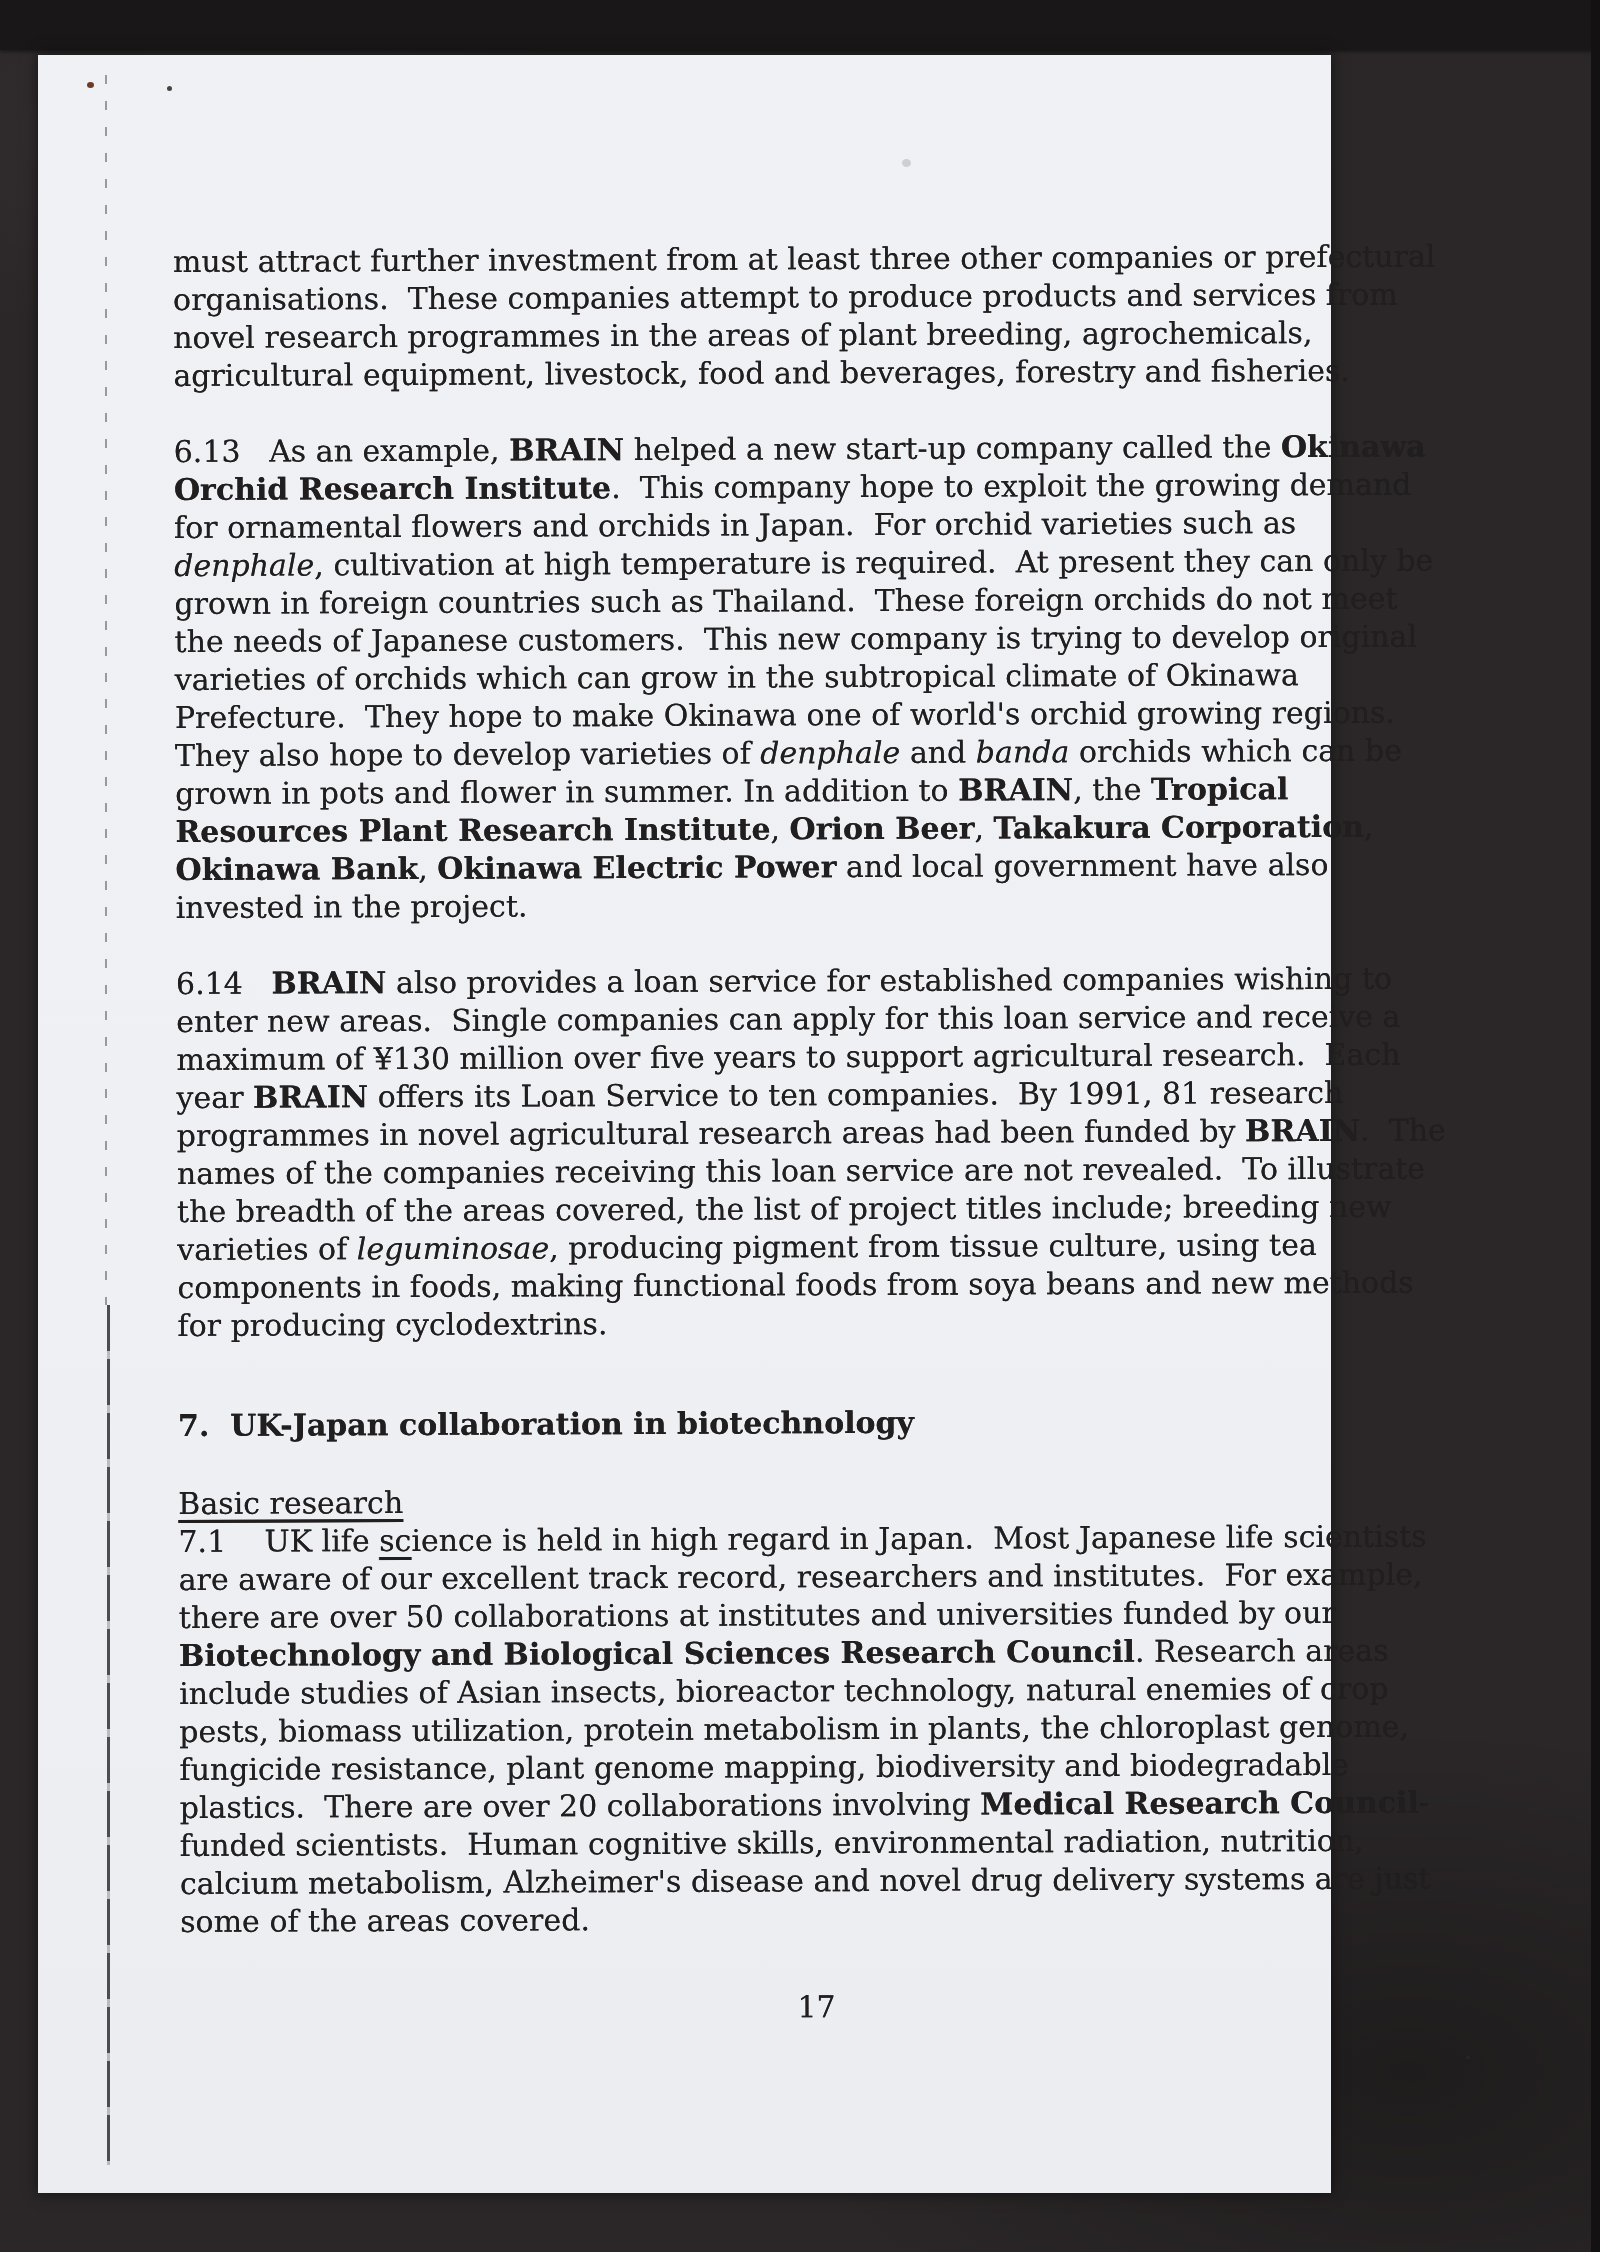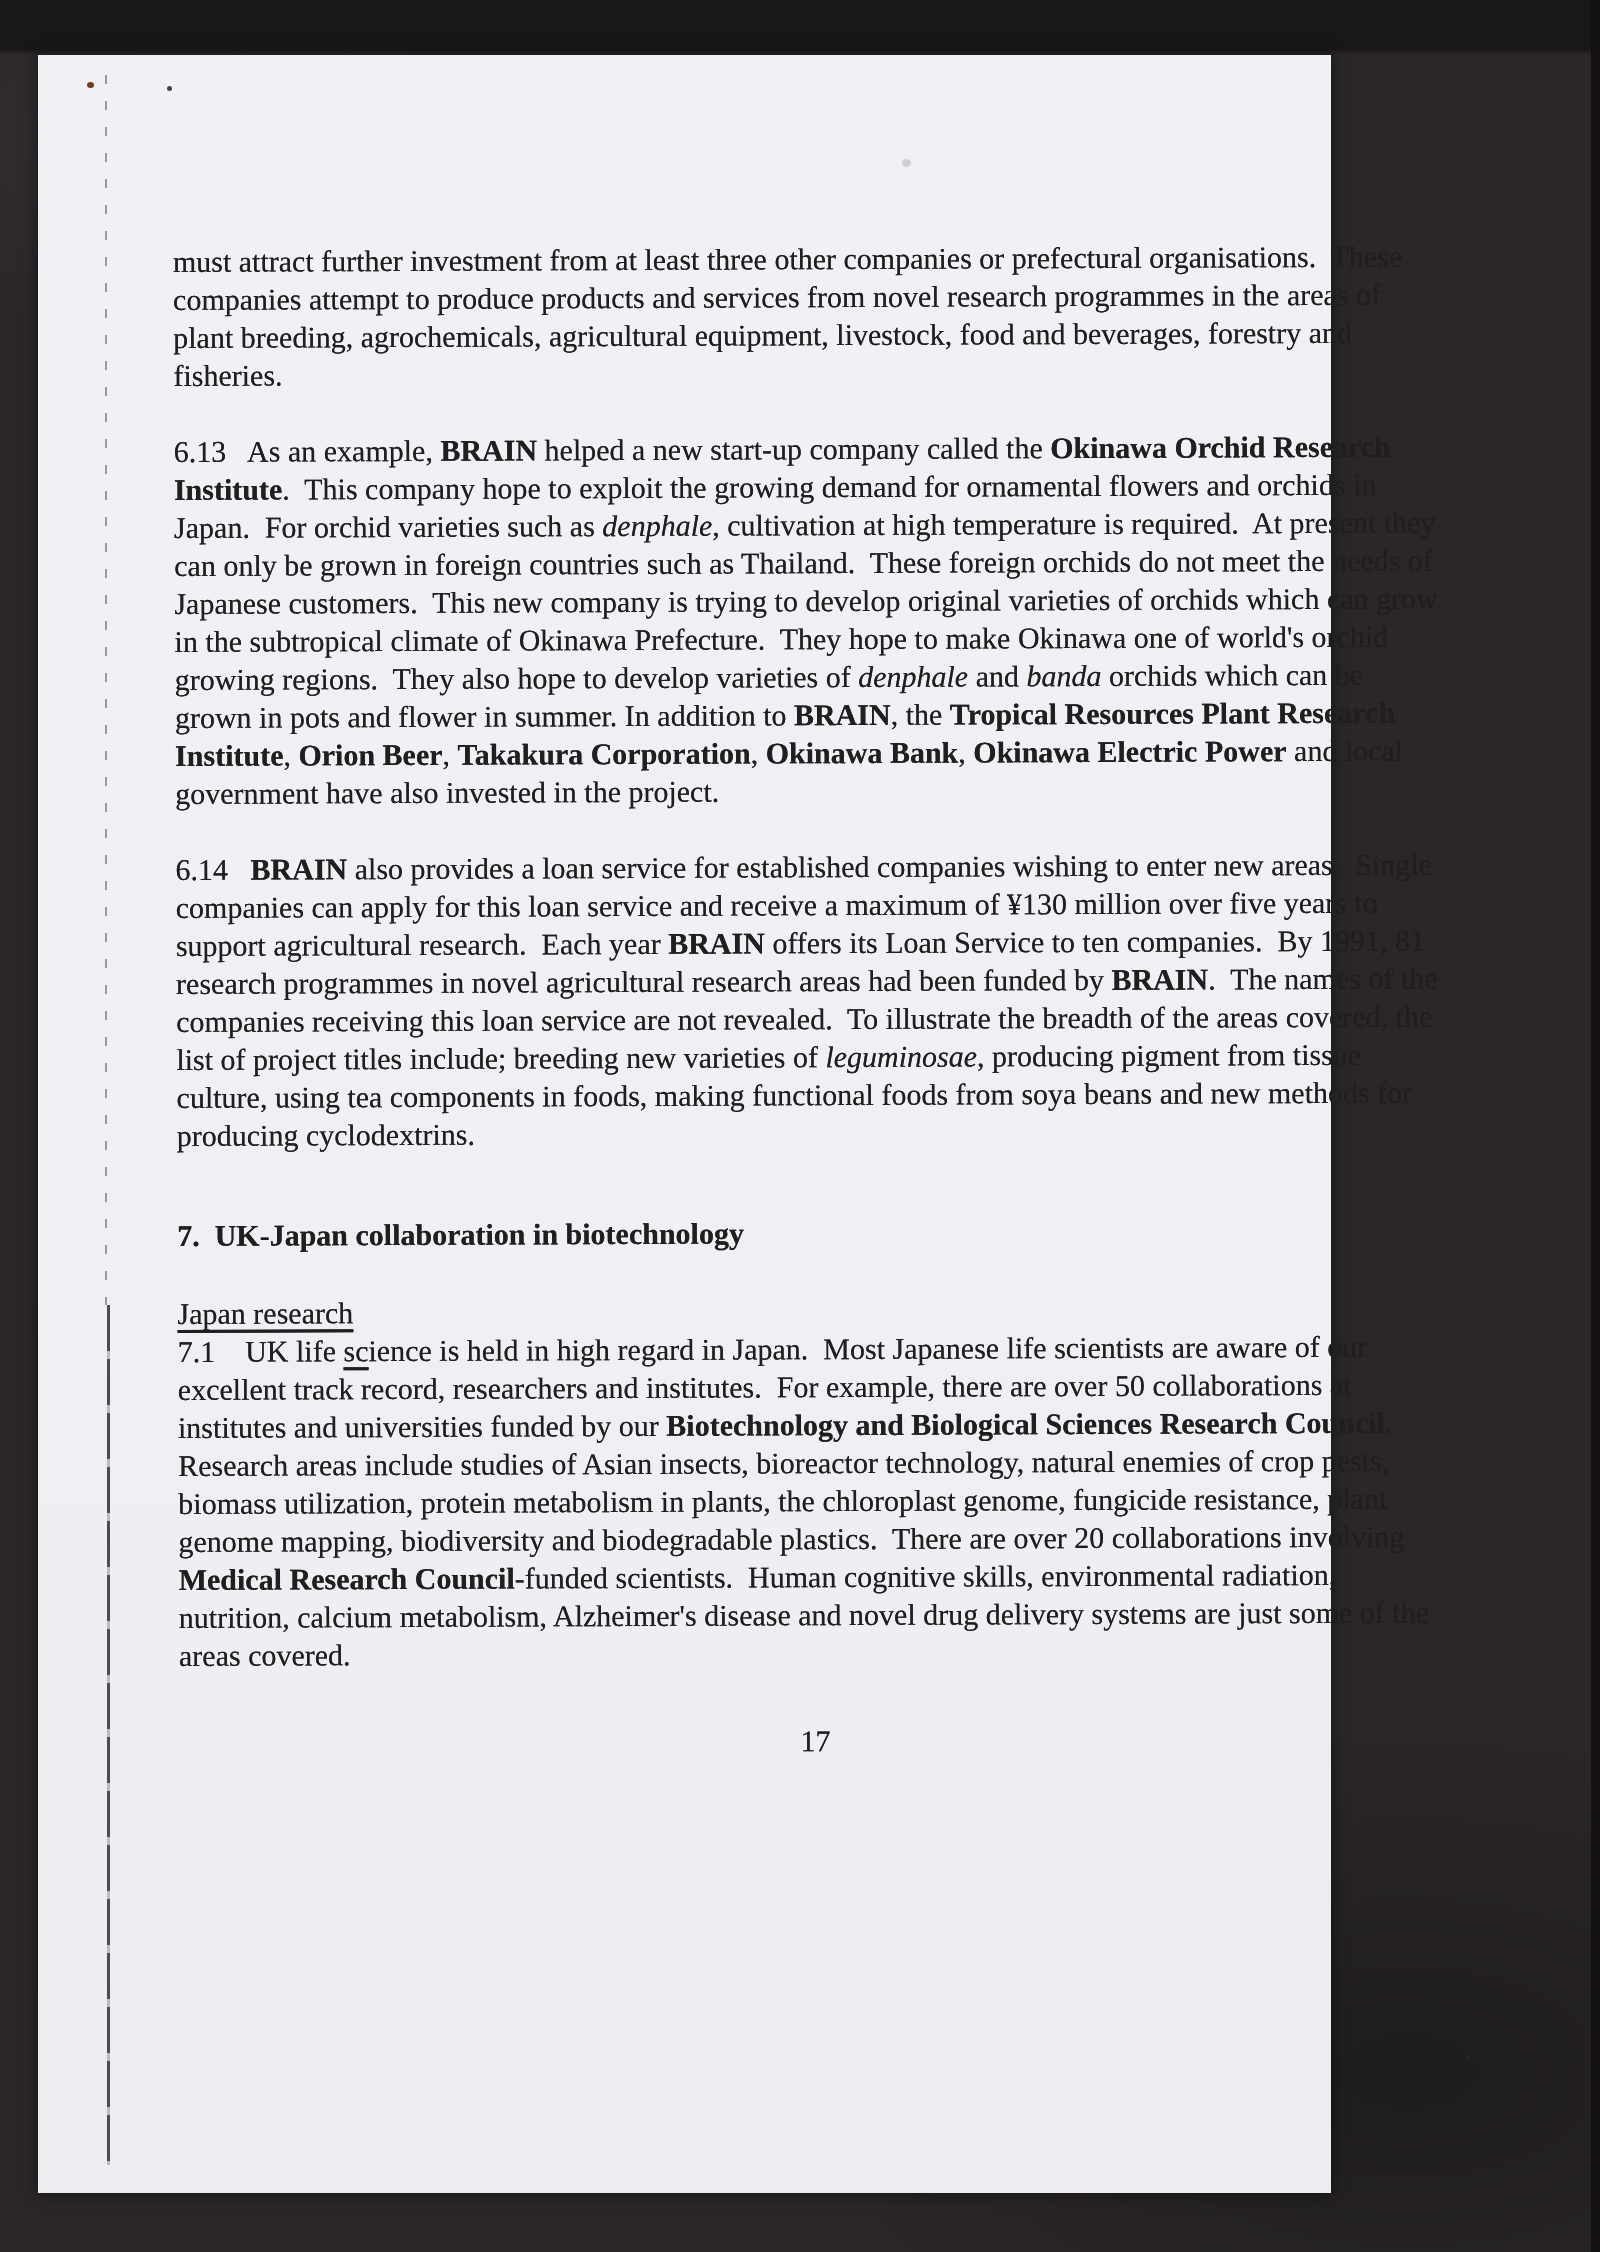--- a/index.html
+++ b/index.html
@@ -27,21 +27,20 @@
   }
   .right-edge-strip {
     position: absolute; top: 0; right: 0; width: 9px; height: 100%;
     background: #141112;
   }
   .paper {
     position: absolute; left: 38px; top: 55px;
     width: 1293px; height: 2138px;
     background: linear-gradient(180deg, #eff1f5 0%, var(--paper) 55%, #ebedf1 100%);
     box-shadow: 0 0 14px rgba(0,0,0,.55);
-    font-family: Liberation Serif, serif;
   }
   
   .crease-top {
     position: absolute; left: 67px; top: 20px; width: 2px; height: 1230px;
     background: repeating-linear-gradient(to bottom,
       rgba(70,68,72,.5) 0 9px, rgba(70,68,72,0) 9px 26px);
   }
   .crease-bottom {
     position: absolute; left: 69px; top: 1250px; width: 3px; height: 860px;
     background: repeating-linear-gradient(to bottom,
@@ -107,19 +106,19 @@
 
   <div class="content">
     <p class="para"><span>must attract further investment from at least three other companies or prefectural organisations.  These companies attempt to produce products and services from novel research programmes in the areas of plant breeding, agrochemicals, agricultural equipment, livestock, food and beverages, forestry and fisheries.</span></p>
 
     <p class="para"><span>6.13   As an example, </span><span class="run-b">BRAIN</span><span> helped a new start-up company called the </span><span class="run-b">Okinawa Orchid Research Institute</span><span>.  This company hope to exploit the growing demand for ornamental flowers and orchids in Japan.  For orchid varieties such as </span><span class="run-i">denphale</span><span>, cultivation at high temperature is required.  At present they can only be grown in foreign countries such as Thailand.  These foreign orchids do not meet the needs of Japanese customers.  This new company is trying to develop original varieties of orchids which can grow in the subtropical climate of Okinawa Prefecture.  They hope to make Okinawa one of world's orchid growing regions.  They also hope to develop varieties of </span><span class="run-i">denphale</span><span> and </span><span class="run-i">banda</span><span> orchids which can be grown in pots and flower in summer. In addition to </span><span class="run-b">BRAIN</span><span>, the </span><span class="run-b">Tropical Resources Plant Research Institute</span><span>, </span><span class="run-b">Orion Beer</span><span>, </span><span class="run-b">Takakura Corporation</span><span>, </span><span class="run-b">Okinawa Bank</span><span>, </span><span class="run-b">Okinawa Electric Power</span><span> and local government have also invested in the project.</span></p>
 
     <p class="para para-before-heading"><span>6.14   </span><span class="run-b">BRAIN</span><span> also provides a loan service for established companies wishing to enter new areas.  Single companies can apply for this loan service and receive a maximum of ¥130 million over five years to support agricultural research.  Each year </span><span class="run-b">BRAIN</span><span> offers its Loan Service to ten companies.  By 1991, 81 research programmes in novel agricultural research areas had been funded by </span><span class="run-b">BRAIN</span><span>.  The names of the companies receiving this loan service are not revealed.  To illustrate the breadth of the areas covered, the list of project titles include; breeding new varieties of </span><span class="run-i">leguminosae</span><span>, producing pigment from tissue culture, using tea components in foods, making functional foods from soya beans and new methods for producing cyclodextrins.</span></p>
 
     <h2 class="section-heading"><span class="run-b">7.  UK-Japan collaboration in biotechnology</span></h2>
 
-    <div class="subheading"><span class="run-u">Japan research</span></div>
+    <div class="subheading"><span class="run-u">Basic research</span></div>
 
     <p class="para para-last"><span>7.1    UK life </span><span class="run-u">sc</span><span>ience is held in high regard in Japan.  Most Japanese life scientists are aware of our excellent track record, researchers and institutes.  For example, there are over 50 collaborations at institutes and universities funded by our </span><span class="run-b">Biotechnology and Biological Sciences Research Council</span><span>. Research areas include studies of Asian insects, bioreactor technology, natural enemies of crop pests, biomass utilization, protein metabolism in plants, the chloroplast genome, fungicide resistance, plant genome mapping, biodiversity and biodegradable plastics.  There are over 20 collaborations involving </span><span class="run-b">Medical Research Council</span><span>-funded scientists.  Human cognitive skills, environmental radiation, nutrition, calcium metabolism, Alzheimer's disease and novel drug delivery systems are just some of the areas covered.</span></p>
 
     <div class="page-number">17</div>
   </div>
 </div>
 
 </body></html>

